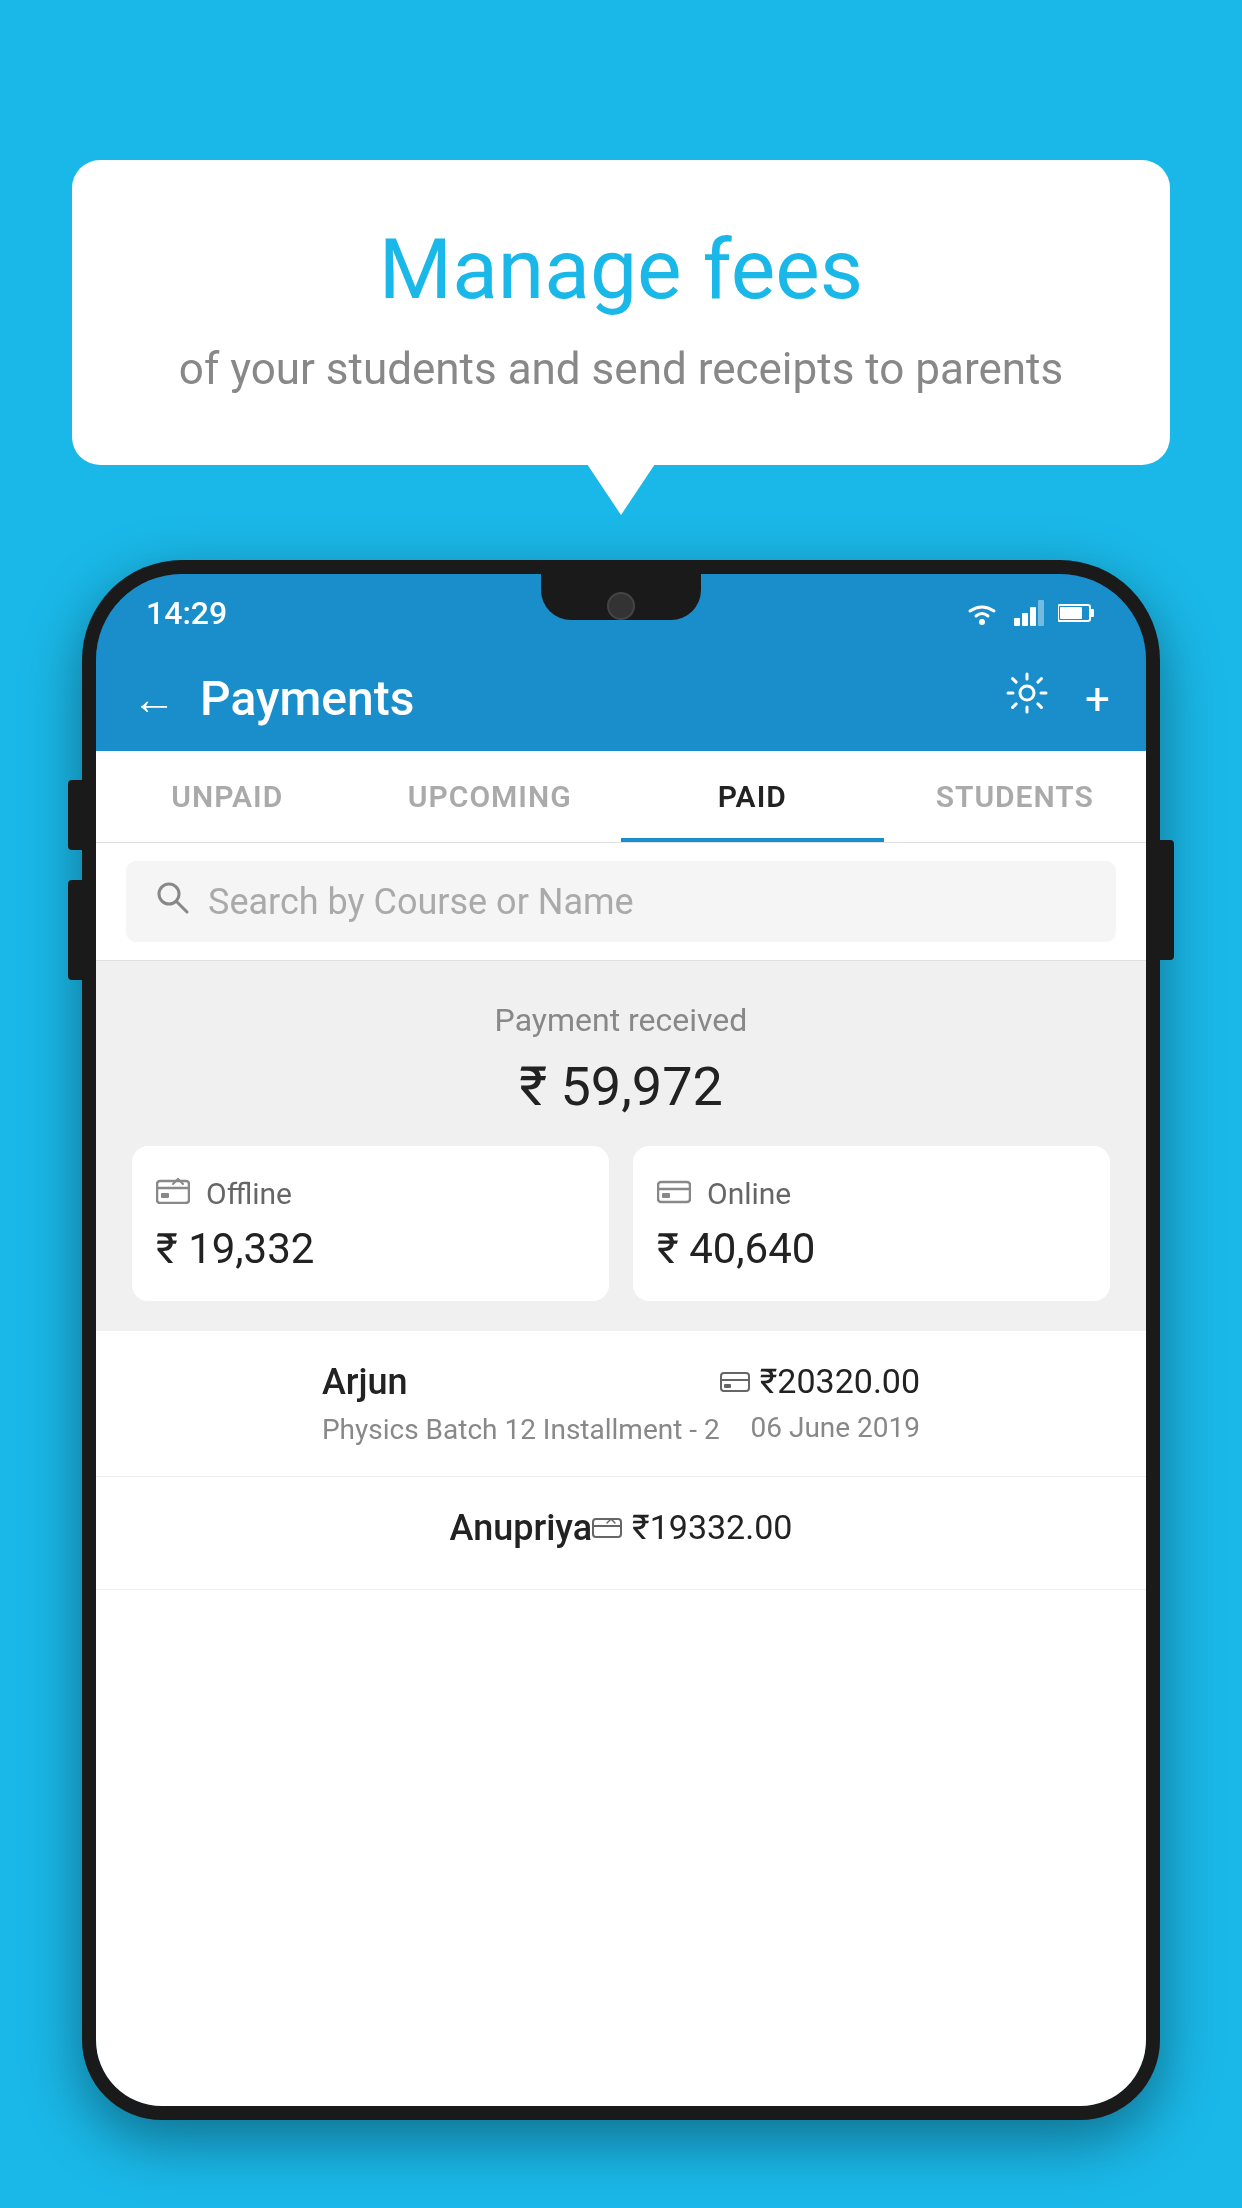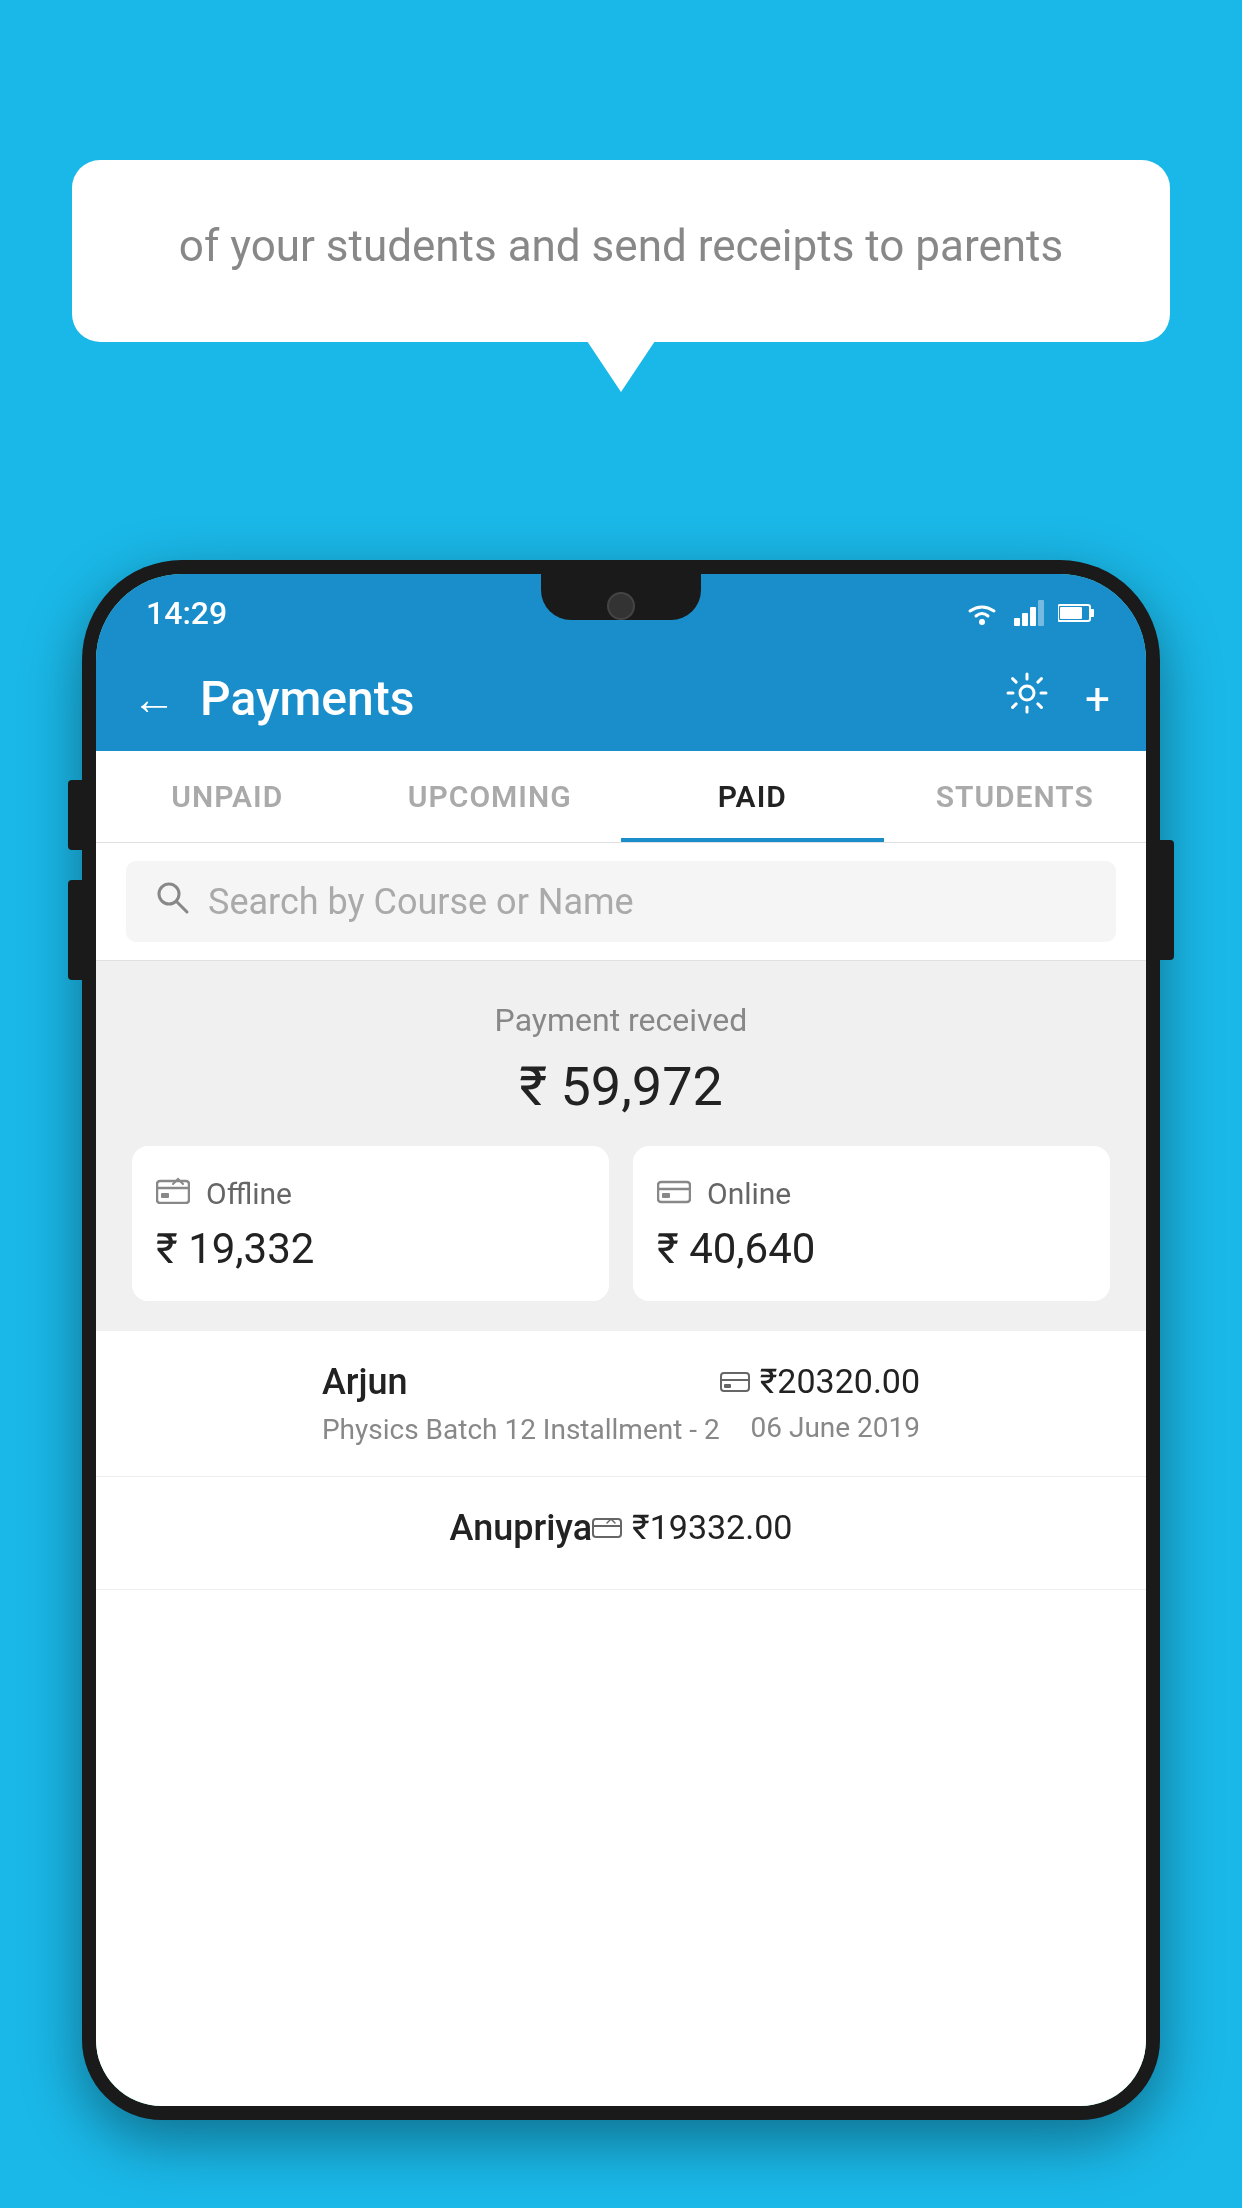--- a/index.html
+++ b/index.html
@@ -122,21 +122,21 @@
       top: 280px;
       width: 14px;
       height: 120px;
       background: #1a1a1a;
       border-radius: 0 4px 4px 0;
     }
 
     .phone-screen {
       width: 100%;
       height: 100%;
-      background: #5eead4;
+      background: #0c4a6e;
       border-radius: 86px 86px 66px 66px;
       overflow: hidden;
       display: flex;
       flex-direction: column;
     }
 
     
     .status-bar {
       background: #1a8ecb;
       padding: 22px 50px 14px;
@@ -383,20 +383,21 @@
       font-size: 28px;
       color: #888;
     }
   </style>
 </head>
 <body>
 
 <div style="position:absolute;top:0;left:0;width:1242px;height:2208px;background:#1ab8e8;"></div>
 
 <div class="speech-bubble">
+  <div class="bubble-title">Manage fees</div>
   <div class="bubble-subtitle">of your students and send receipts to parents</div>
 </div>
 
 <div class="phone-wrapper">
   <div class="phone-outer">
 
     <div class="phone-vol-up"></div>
     <div class="phone-vol-down"></div>
     <div class="phone-power"></div>
 

